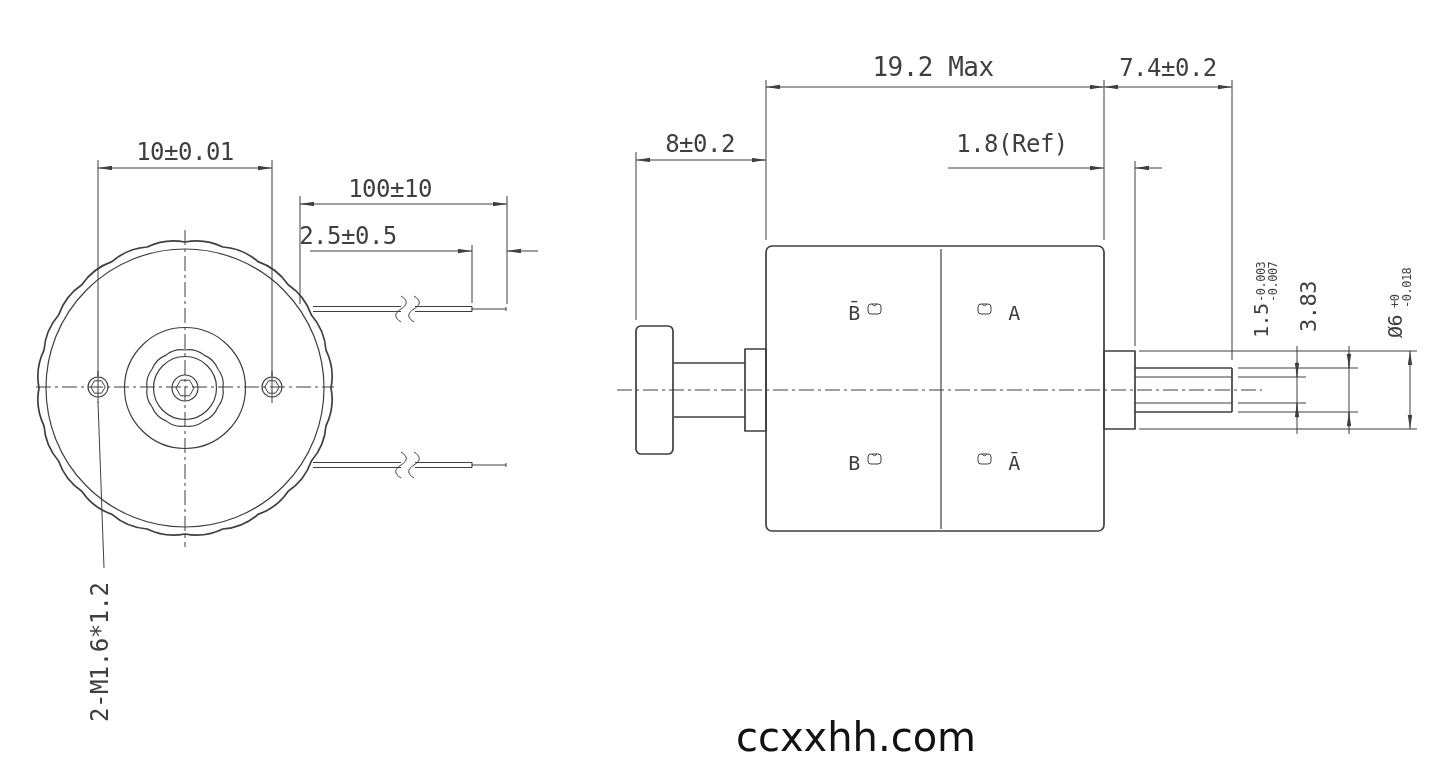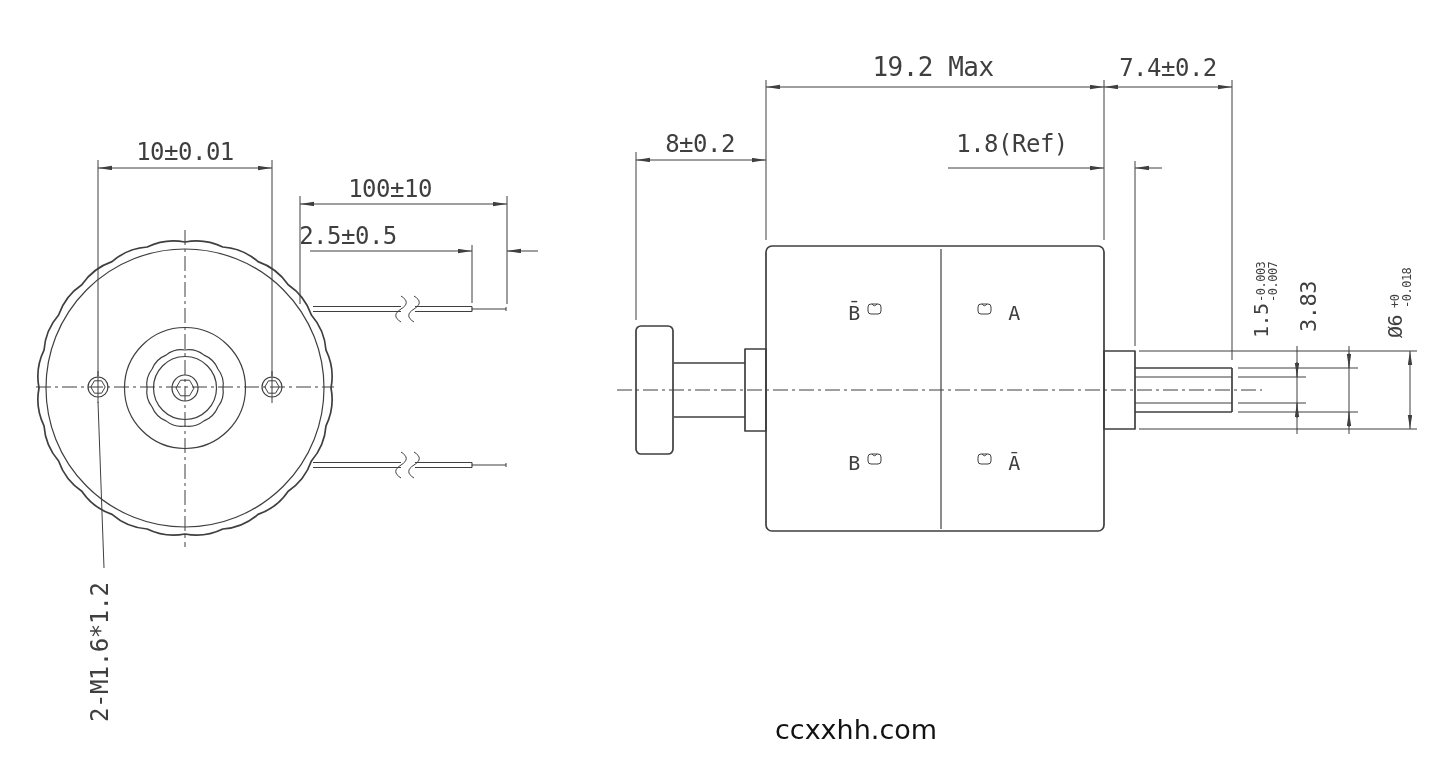--- a/index.html
+++ b/index.html
@@ -8,21 +8,21 @@
   
   .ol{stroke:#3f3f3f;stroke-width:1.7;fill:none;stroke-linejoin:round;}   
   .ml{stroke:#3f3f3f;stroke-width:1.2;fill:none;}                          
   .tl{stroke:#3f3f3f;stroke-width:1;fill:none;}                            
   .dim{stroke:#3f3f3f;stroke-width:1;fill:none;}                           
   .cl{stroke:#3f3f3f;stroke-width:1;fill:none;stroke-dasharray:15 4 3 4;}  
   text{font-family:"DejaVu Sans Mono",monospace;fill:#3f3f3f;letter-spacing:-0.5px;}
   .t26{font-size:26px}.t24{font-size:24px}.t22{font-size:22px}.t20{font-size:20px}.t12{font-size:12px}
   .mid{text-anchor:middle}
   .watermark{position:absolute;left:856px;top:714px;transform:translateX(-50%);
-    font-family:"DejaVu Sans",sans-serif;font-size:27px;color:#121212;white-space:nowrap;}
+    font-family:"DejaVu Sans",sans-serif;font-size:40px;color:#121212;white-space:nowrap;}
 </style>
 </head>
 <body>
 
 <div class="canvas">
 <svg width="1449" height="783" viewBox="0 0 1449 783">
   <defs>
     <marker id="arr" markerUnits="userSpaceOnUse" markerWidth="15" markerHeight="6" refX="14" refY="2.2" orient="auto-start-reverse">
       <path d="M14,2.2 L0,0 L0,4.4 Z" fill="#3f3f3f"></path>
     </marker>

